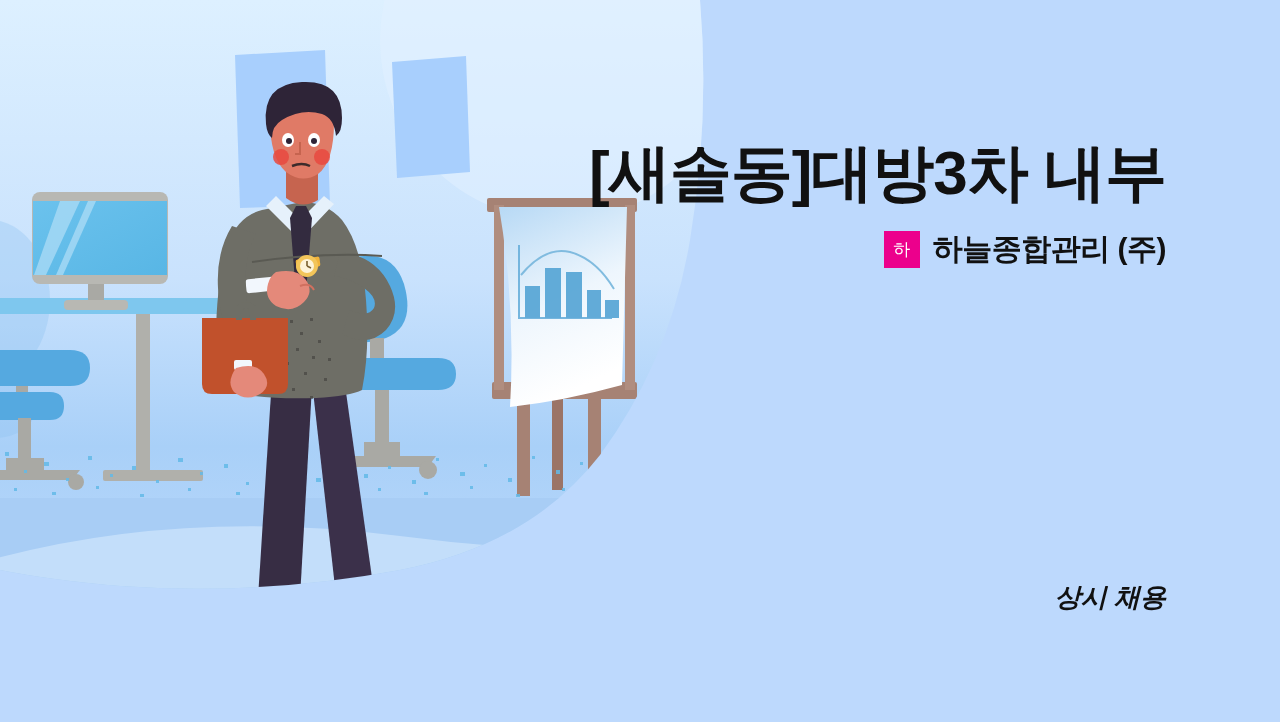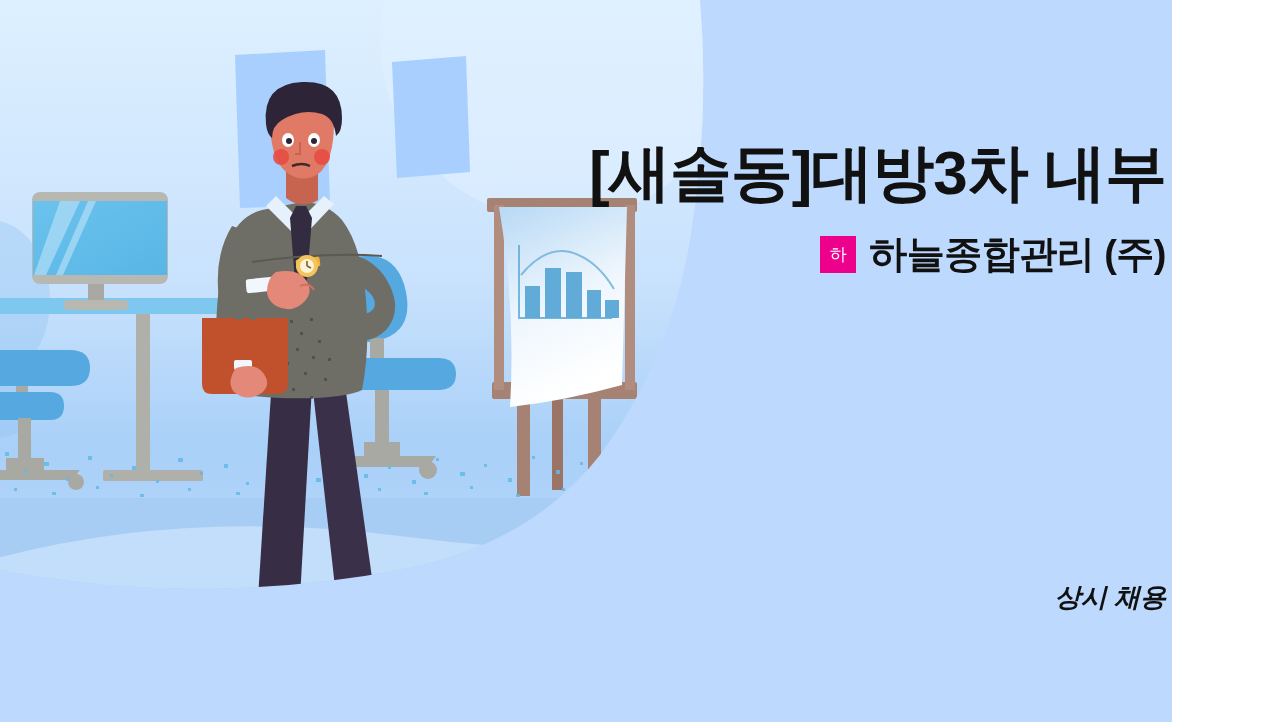--- a/index.html
+++ b/index.html
@@ -5,21 +5,21 @@
   html, body {
     margin: 0;
     padding: 0;
     background: #ffffff;
   }
   body {
     font-family: "Liberation Sans", "DejaVu Sans", sans-serif;
   }
   .banner {
     position: relative;
-    width: 1172px;
+    width: 1280px;
     height: 722px;
     overflow: hidden;
     background: #bdd9fd;
   }
   .illustration {
     position: absolute;
     left: 0;
     top: 0;
     width: 760px;
     height: 620px;
@@ -65,21 +65,21 @@
     background: #ec008c;
     color: #ffffff;
     font-size: 17px;
     font-weight: normal;
     display: flex;
     align-items: center;
     justify-content: center;
     flex: 0 0 auto;
   }
   .company-name {
-    font-size: 38px;
+    font-size: 30px;
     font-weight: bold;
     color: #111111;
     white-space: nowrap;
     letter-spacing: -0.5px;
   }
   .recruit-status {
     position: absolute;
     right: 114px;
     top: 580px;
     font-size: 26px;

